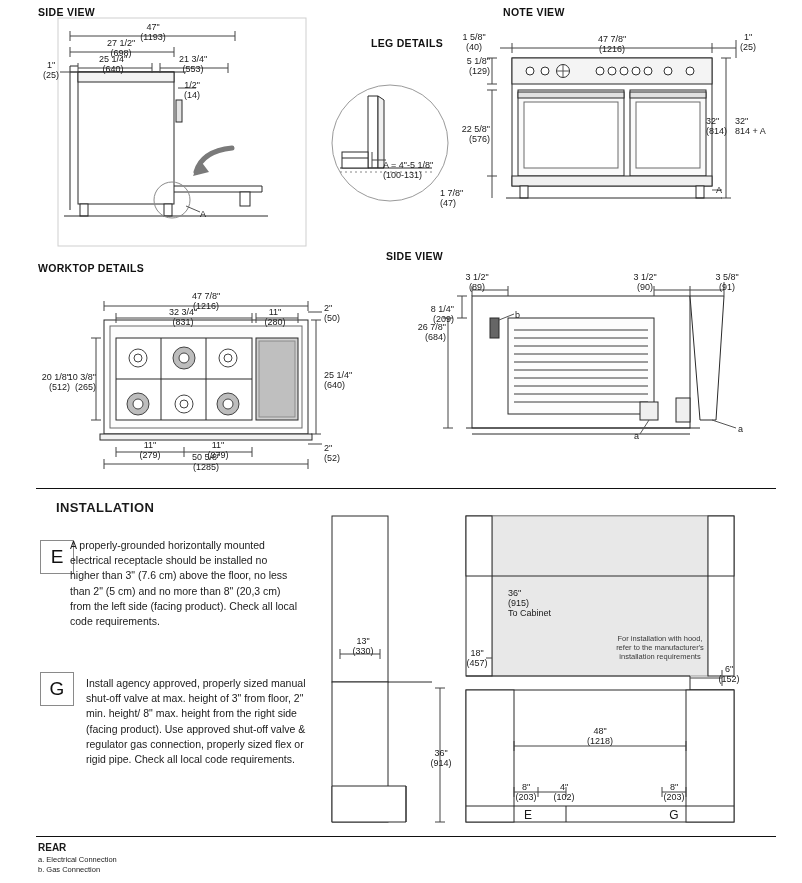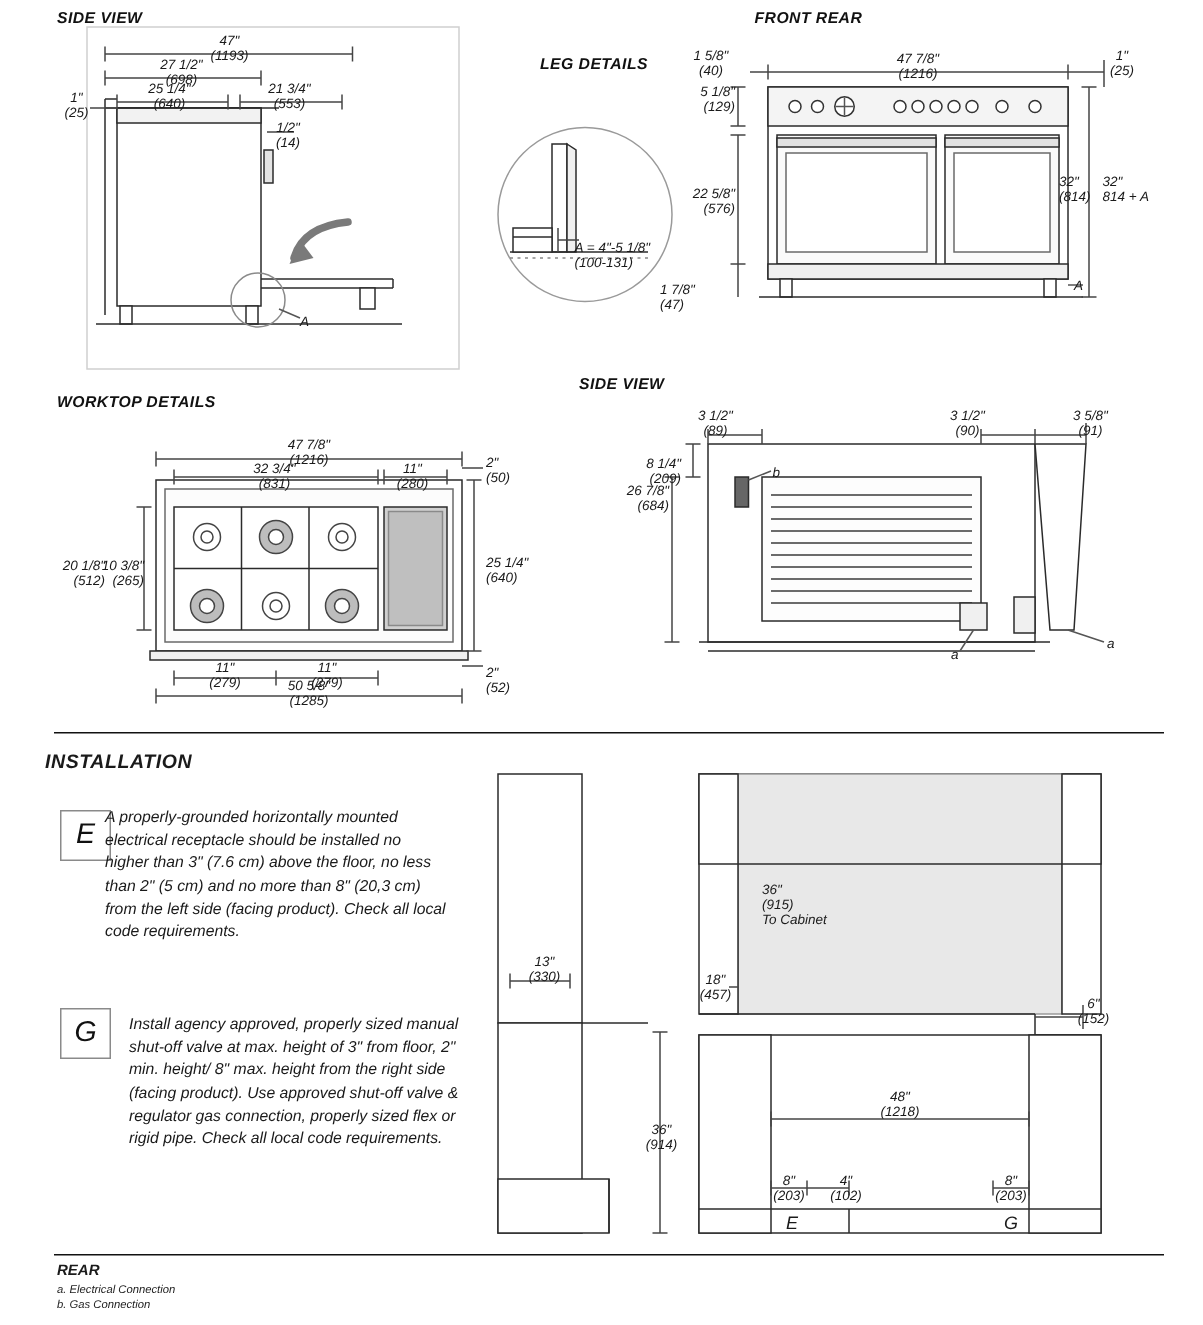--- a/index.html
+++ b/index.html
@@ -4,21 +4,21 @@
 <style>
   html,body{margin:0;padding:0;}
   body{
     width:802px;height:883px;
     background:#ffffff;
     font-family:"Liberation Sans", sans-serif;
     color:#1a1a1a;
     position:relative;
     overflow:hidden;
   }
-  .pg{position:absolute;inset:0;font-style:italic;}
+  .pg{position:absolute;inset:0;}
   .lbl{position:absolute;font-size:9px;line-height:10px;color:#1a1a1a;white-space:pre;}
   .lbl.c{text-align:center;}
   .lbl.r{text-align:right;}
   .sect-title{position:absolute;font-size:10.5px;font-weight:bold;letter-spacing:.3px;color:#111;}
   svg{position:absolute;left:0;top:0;overflow:visible;}
   .hr{position:absolute;height:1px;background:#111;left:36px;right:26px;}
   .inst-title{position:absolute;font-size:13px;font-weight:bold;letter-spacing:.4px;}
   .codebox{position:absolute;width:34px;height:34px;border:1px solid #8a8a8a;box-sizing:border-box;
            display:flex;align-items:center;justify-content:center;font-size:19px;color:#111;background:#fff;}
   .ptext{position:absolute;font-size:10.5px;line-height:15.2px;color:#1a1a1a;}
@@ -86,39 +86,39 @@
   <div class="lbl c" style="left:80px;top:54px;width:66px;">25 1/4"
 (640)</div>
   <div class="lbl c" style="left:160px;top:54px;width:66px;">21 3/4"
 (553)</div>
   <div class="lbl c" style="left:38px;top:60px;width:26px;">1"
 (25)</div>
   <div class="lbl c" style="left:176px;top:80px;width:32px;">1/2"
 (14)</div>
   <div class="lbl" style="left:200px;top:209px;">A</div>
 
-  <div class="sect-title" style="left:360px;top:37px;">LEG DETAILS</div>
+  <div class="sect-title" style="left:371px;top:37px;">LEG DETAILS</div>
   <svg width="802" height="883">
     <circle cx="390" cy="143" r="58" fill="none" stroke="#9a9a9a" stroke-width="1"></circle>
 
     <path d="M368 96 L378 96 L378 168 L368 168 Z" fill="#ffffff" stroke="#2b2b2b" stroke-width="1"></path>
     <path d="M378 96 L384 100 L384 168 L378 168 Z" fill="#f0f0f0" stroke="#2b2b2b" stroke-width="1"></path>
     <line x1="340" y1="168" x2="432" y2="168" stroke="#2b2b2b" stroke-width="1"></line>
     <rect x="342" y="152" width="26" height="16" fill="#ffffff" stroke="#2b2b2b" stroke-width="1"></rect>
     <line x1="342" y1="158" x2="368" y2="158" stroke="#2b2b2b" stroke-width="1"></line>
 
     <line x1="340" y1="172" x2="432" y2="172" stroke="#888" stroke-width="1" stroke-dasharray="2,3"></line>
 
     <line x1="372" y1="152" x2="372" y2="168" stroke="#444" stroke-width="1"></line>
     <line x1="372" y1="160" x2="386" y2="160" stroke="#444" stroke-width="1"></line>
   </svg>
   <div class="lbl" style="left:383px;top:160px;">A = 4"-5 1/8"
 (100-131)</div>
 
-  <div class="sect-title" style="left:503px;top:6px;">FRONT REAR</div>
+  <div class="sect-title" style="left:503px;top:6px;">NOTE VIEW</div>
 
   <svg width="802" height="883">
 
     <rect x="512" y="58" width="200" height="128" fill="#ffffff" stroke="#2b2b2b" stroke-width="1"></rect>
 
     <rect x="512" y="58" width="200" height="26" fill="#f4f4f4" stroke="#2b2b2b" stroke-width="1"></rect>
 
     <rect x="518" y="90" width="106" height="86" fill="#fafafa" stroke="#2b2b2b" stroke-width="1"></rect>
     <rect x="524" y="102" width="94" height="66" fill="#ffffff" stroke="#6a6a6a" stroke-width="1"></rect>
     <rect x="630" y="90" width="76" height="86" fill="#fafafa" stroke="#2b2b2b" stroke-width="1"></rect>
@@ -328,21 +328,21 @@
   <div class="lbl r" style="left:404px;top:304px;width:50px;">8 1/4"
 (209)</div>
   <div class="lbl r" style="left:390px;top:322px;width:56px;">26 7/8"
 (684)</div>
   <div class="lbl" style="left:515px;top:310px;">b</div>
   <div class="lbl" style="left:634px;top:431px;">a</div>
   <div class="lbl" style="left:738px;top:424px;">a</div>
 
   <div class="hr" style="top:488px;"></div>
 
-  <div class="inst-title" style="left:30px;top:500px;">INSTALLATION</div>
+  <div class="inst-title" style="left:56px;top:500px;">INSTALLATION</div>
 
   <div class="codebox" style="left:40px;top:540px;">E</div>
   <div class="ptext" style="left:70px;top:538px;width:228px;">A properly-grounded horizontally mounted electrical receptacle should be installed no higher than 3" (7.6 cm) above the floor, no less than 2" (5 cm) and no more than 8" (20,3 cm) from the left side (facing product). Check all local code requirements.</div>
 
   <div class="codebox" style="left:40px;top:672px;">G</div>
   <div class="ptext" style="left:86px;top:676px;width:228px;">Install agency approved, properly sized manual shut-off valve at max. height of 3" from floor, 2" min. height/ 8" max. height from the right side (facing product). Use approved shut-off valve &amp; regulator gas connection, properly sized flex or rigid pipe. Check all local code requirements.</div>
 
   <svg width="802" height="883">
 
     <rect x="332" y="516" width="56" height="166" fill="#ffffff" stroke="#2b2b2b" stroke-width="1"></rect>
@@ -394,20 +394,23 @@
     <line x1="486" y1="658" x2="492" y2="658" stroke="#444" stroke-width="1"></line>
   </svg>
 
   <div class="lbl c" style="left:344px;top:636px;width:38px;">13"
 (330)</div>
   <div class="lbl c" style="left:424px;top:748px;width:34px;">36"
 (914)</div>
   <div class="lbl" style="left:508px;top:588px;">36"
 (915)
 To Cabinet</div>
+  <div class="lbl c" style="left:600px;top:634px;width:120px;font-size:7.5px;line-height:9px;color:#3a3a3a;">For installation with hood,
+refer to the manufacturer's
+installation requirements</div>
   <div class="lbl c" style="left:460px;top:648px;width:34px;">18"
 (457)</div>
   <div class="lbl c" style="left:712px;top:664px;width:34px;">6"
 (152)</div>
   <div class="lbl c" style="left:572px;top:726px;width:56px;">48"
 (1218)</div>
   <div class="lbl c" style="left:508px;top:782px;width:36px;">8"
 (203)</div>
   <div class="lbl c" style="left:546px;top:782px;width:36px;">4"
 (102)</div>

